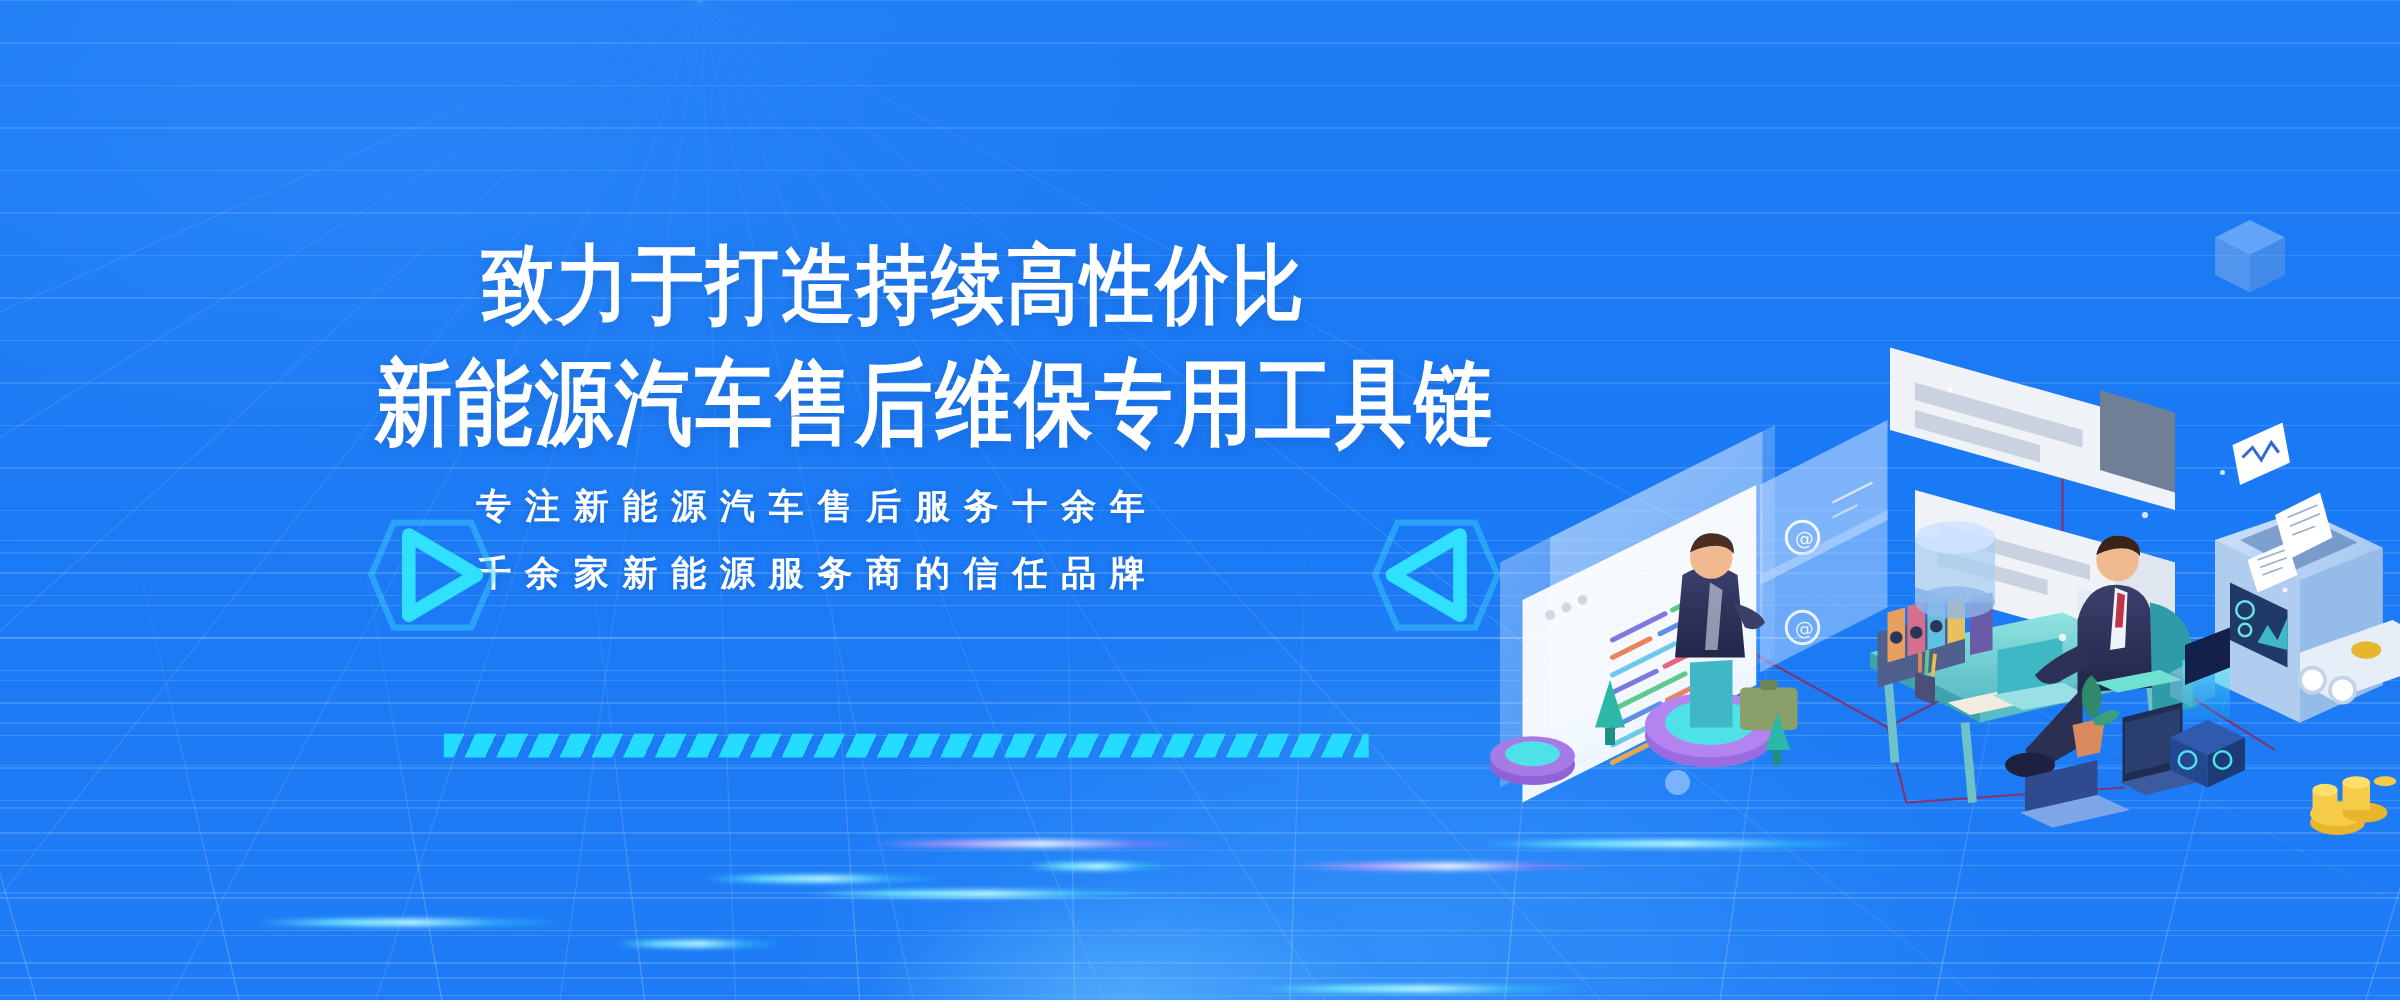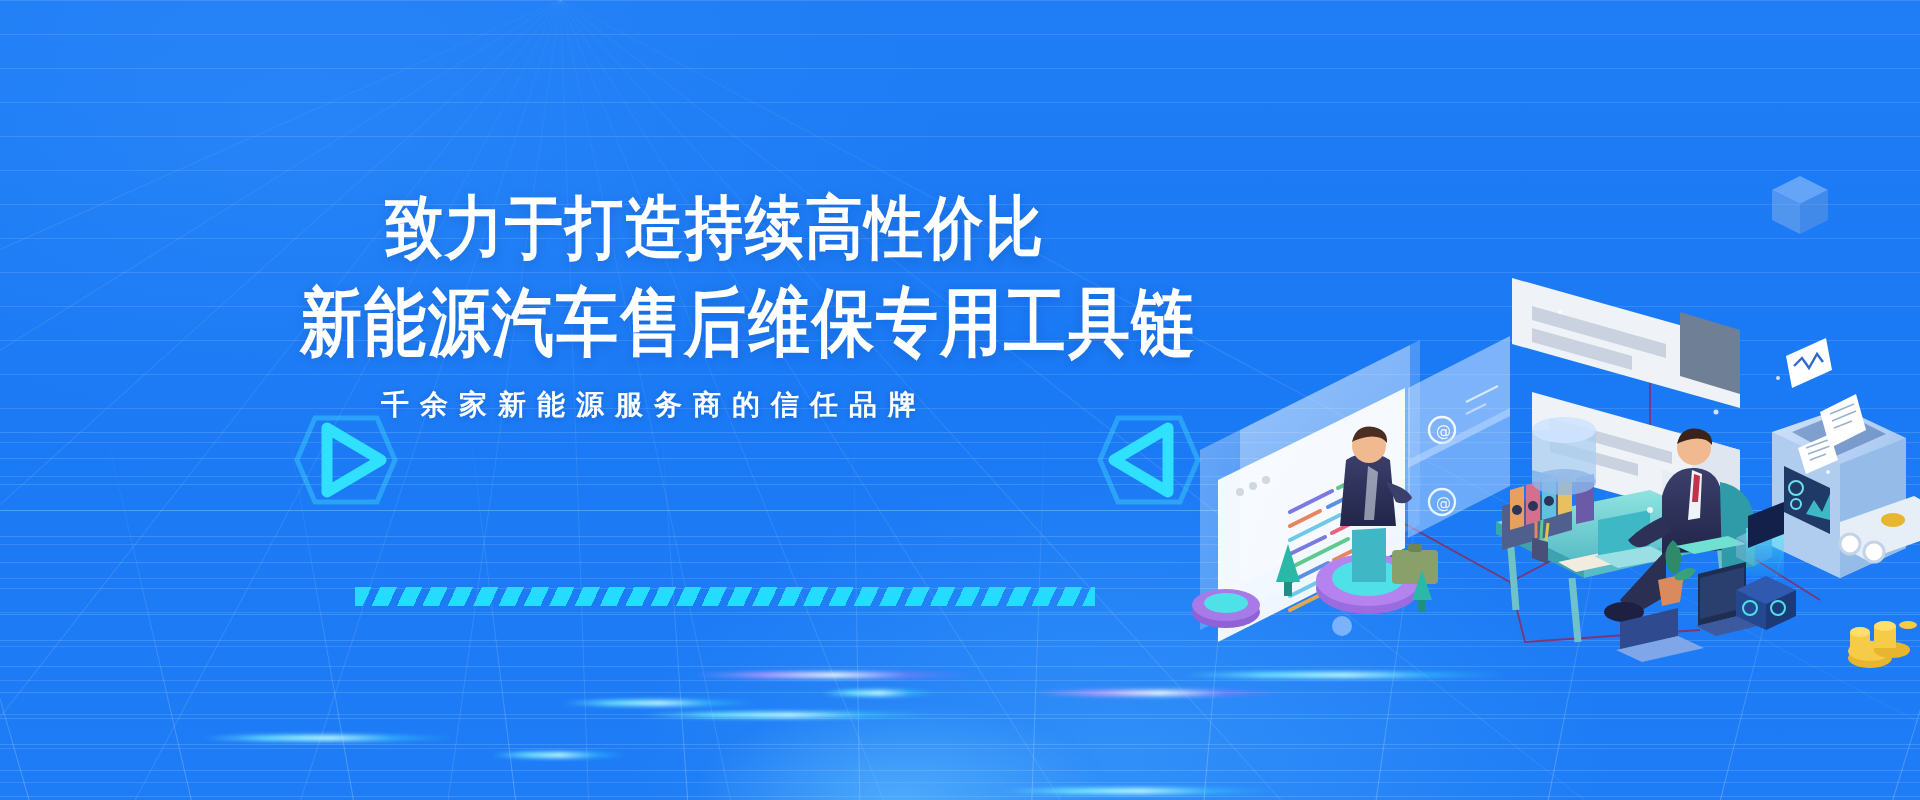--- a/index.html
+++ b/index.html
@@ -141,22 +141,23 @@
     <div class="streak" style="left:1000px;top:788px; width:280px;"></div>
     <div class="streak" style="left:820px; top:690px; width:120px;"></div>
   </div>
 
   <div class="copy">
 
     <div class="head head1">致力于打造持续高性价比</div>
 
     <div class="head head2">新能源汽车售后维保专用工具链</div>
 
-    <div class="sub sub1">千余家新能源服务商的信任品牌</div>
-
+    <div class="sub sub1">专注新能源汽车售后服务十余年</div>
+
+    <div class="sub sub2">千余家新能源服务商的信任品牌</div>
 
     <div class="arrow" style="left:285px; top:400px;">
       <svg width="120" height="120" viewBox="0 0 120 120">
         <path d="M30 18 L92 18 L110 60 L92 102 L30 102 L12 60 Z" fill="none" stroke="#3fd2ff" stroke-opacity=".45" stroke-width="5"></path>
         <path d="M42 28 L96 60 L42 92 Z" fill="none" stroke="#2fe0ff" stroke-width="11" stroke-linejoin="round" stroke-linecap="round"></path>
       </svg>
     </div>
 
     <div class="arrow" style="left:1090px; top:400px;">
       <svg width="120" height="120" viewBox="0 0 120 120">

